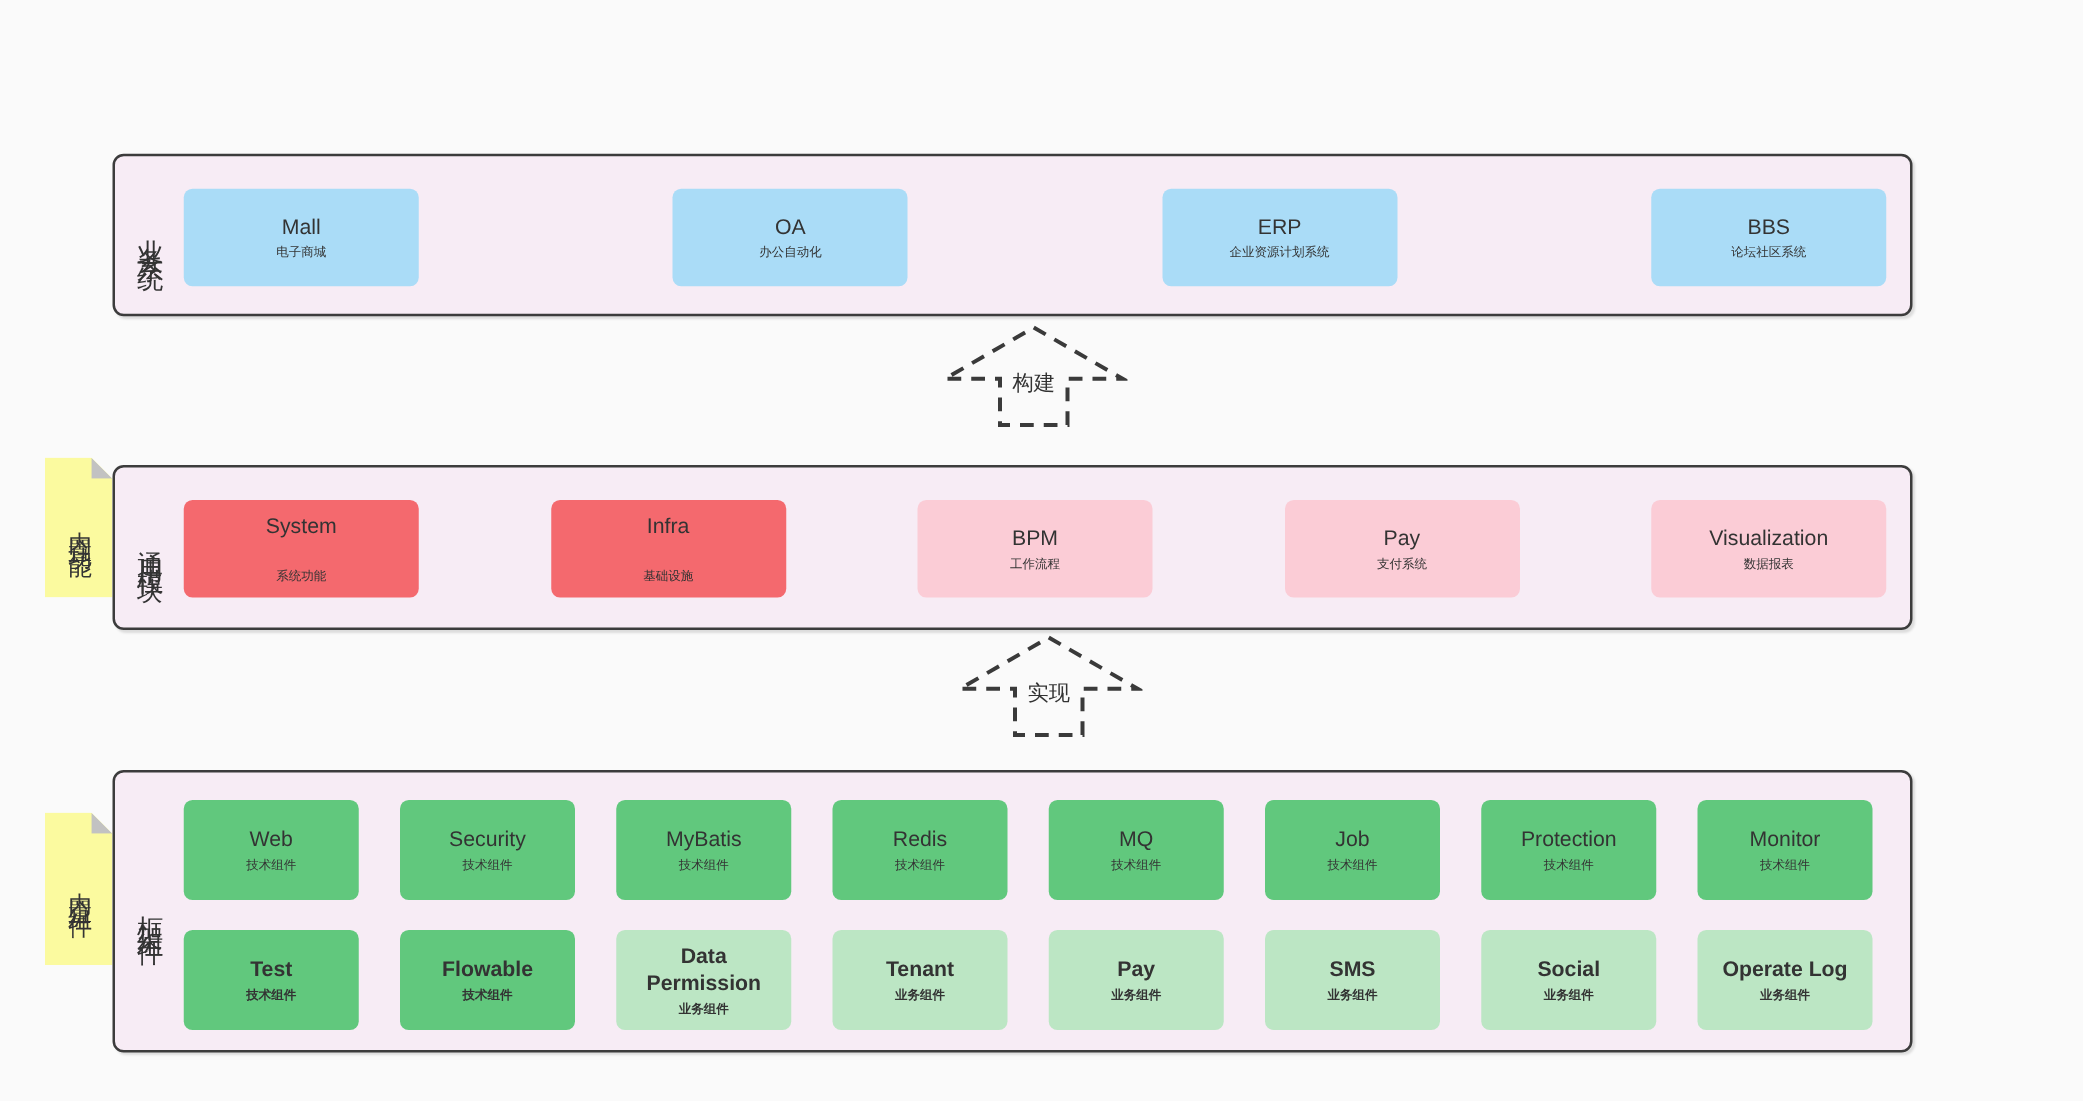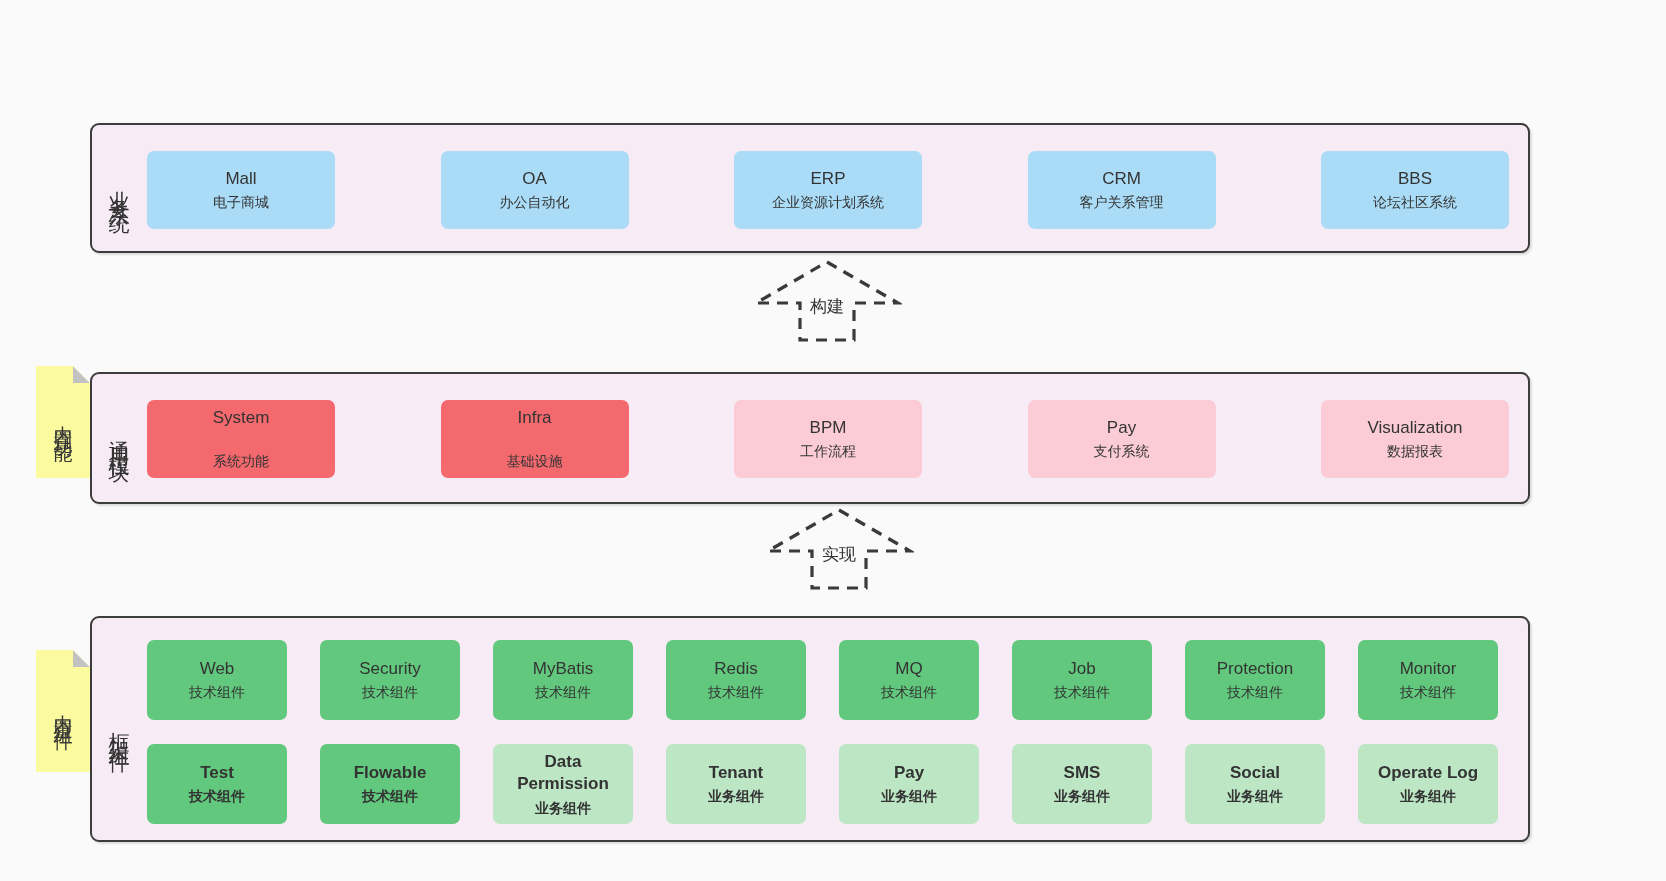--- a/index.html
+++ b/index.html
@@ -39,21 +39,21 @@
   .r1{top:22px;}
   .r2{top:126px;font-weight:bold;}
   .grid8 .box{width:140px;}
   .box{
     border-radius:7px;
     display:flex;flex-direction:column;align-items:center;justify-content:center;
     text-align:center;line-height:1.3;
     box-sizing:border-box;padding:4px 8px;
   }
   .box-name{font-size:17px;}
-  .box-sub{font-size:14px;margin-top:3px;}
+  .box-sub{font-size:10px;margin-top:3px;}
   .box.blue{background:var(--blue,#aadcf7);}
   .box.red{background:var(--red,#f4696e);gap:20px;}
   .box.pink{background:var(--pink,#fbccd6);}
   .box.green{background:var(--green,#61c87d);}
   .box.lightgreen{background:var(--lightgreen,#bce6c4);}
   .arrow{position:absolute;width:150px;height:86px;z-index:0;}
   .a1{left:752px;top:258px;}
   .a2{left:764px;top:506px;}
   .arrow svg{position:absolute;left:0;top:0;}
   .arrow-label{
@@ -95,24 +95,20 @@
         </div>
         <div class="box blue">
           <div class="box-name">OA</div>
           <div class="box-sub">办公自动化</div>
         </div>
         <div class="box blue">
           <div class="box-name">ERP</div>
           <div class="box-sub">企业资源计划系统</div>
         </div>
         <div class="box blue">
-          <div class="box-name">CRM</div>
-          <div class="box-sub">客户关系管理</div>
-        </div>
-        <div class="box blue">
           <div class="box-name">BBS</div>
           <div class="box-sub">论坛社区系统</div>
         </div>
       </div>
   </section>
 
   <div class="arrow a1">
     <svg width="150" height="86" viewBox="0 0 150 86">
       <polygon points="75,4 146,45 102,45 102,82 48,82 48,45 4,45" fill="none" stroke="#3a3a3a" stroke-width="3.2" stroke-dasharray="11 8"></polygon>
     </svg>

